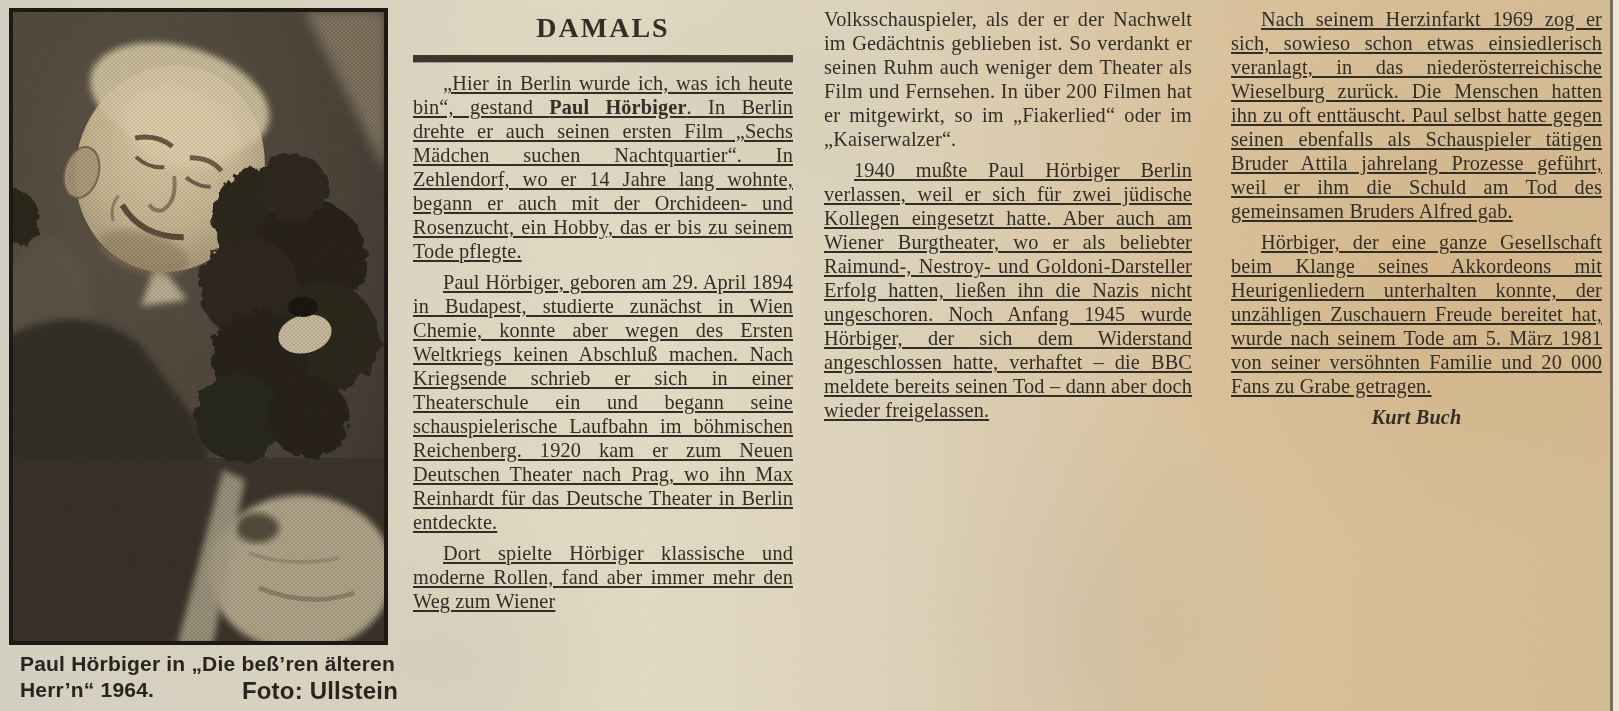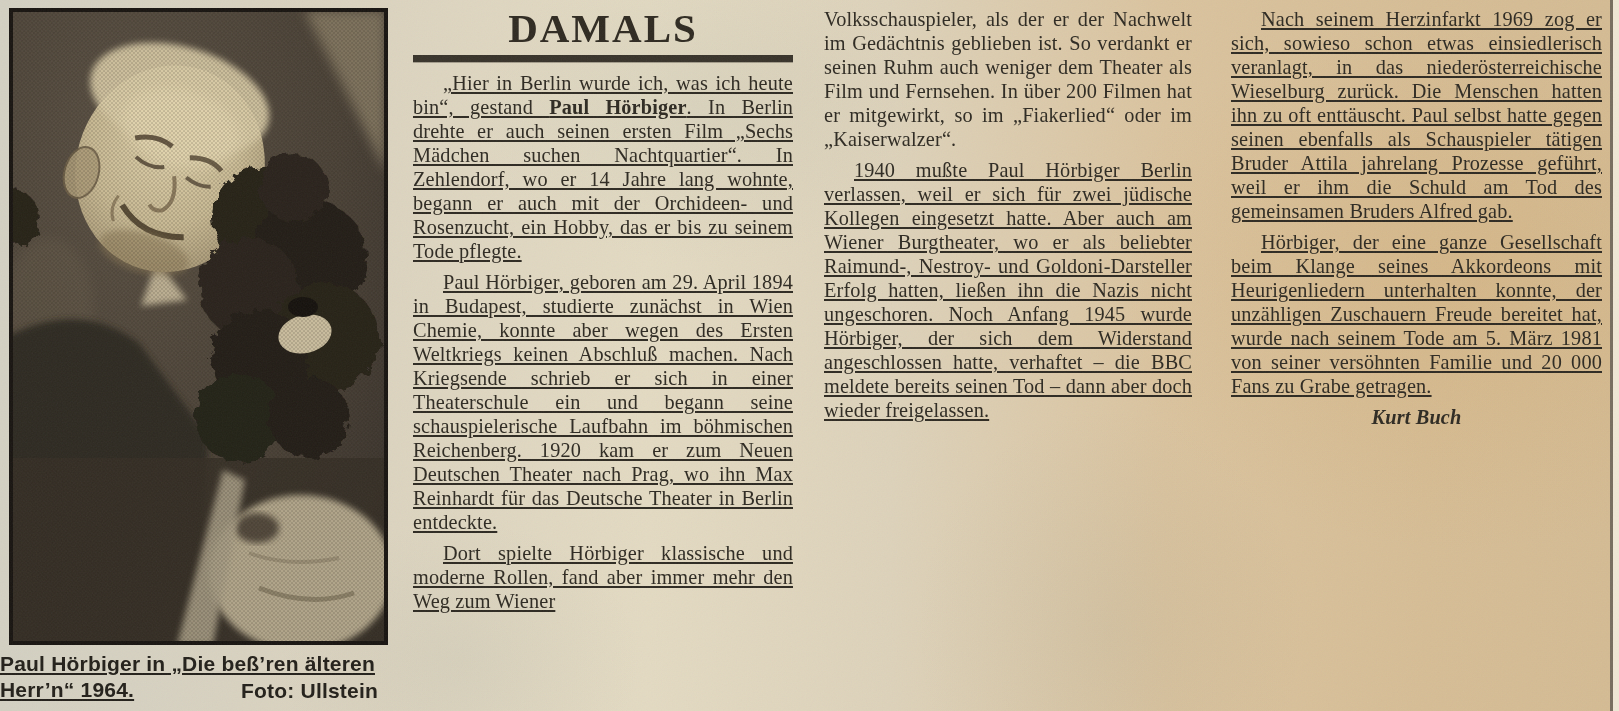--- a/index.html
+++ b/index.html
@@ -15,43 +15,42 @@
       linear-gradient(90deg,#d3d0c2 0%, #dbd3bf 22%, #e3dac2 40%, #ddd2ba 55%, #dac39e 72%, #d6bd95 88%, #d4bb93 100%);
     font-family:"Liberation Serif", serif;
     color:#2e2a22;
   }
   .photo{
     position:absolute;left:9px;top:8px;width:379px;height:637px;margin:0;
     background:#50463a;
   }
   .photo svg{display:block;width:100%;height:100%;}
   .caption{
-    position:absolute;left:0;top:651px;width:380px;
+    position:absolute;left:20px;top:651px;width:380px;
     font-family:"Liberation Sans", sans-serif;
     font-weight:700;font-size:21px;line-height:26px;color:#23201a;
     letter-spacing:.2px;
-    text-decoration:underline;
   }
   .credit{
     position:absolute;right:2px;top:27px;
-    font-size:21px;letter-spacing:.2px;
+    font-size:24px;letter-spacing:.2px;
   }
   .col{
     position:absolute;top:0;height:711px;overflow:hidden;
     font-size:20.3px;line-height:24px;text-align:justify;
     letter-spacing:.15px;
   }
   .col p{margin:0 0 7px 0;hyphens:auto;}
   .col p.indent{text-indent:30px;text-decoration:underline;}
   .col2{left:413px;width:380px;padding-top:4px;}
   .col3{left:824px;width:368px;padding-top:7px;}
   .col4{left:1231px;width:371px;padding-top:7px;}
   .title{
     margin:0;text-align:center;
-    font-size:41px;line-height:48px;font-weight:700;
+    font-size:28px;line-height:48px;font-weight:700;
     letter-spacing:2px;color:#2f2a21;
   }
   .rule{
     height:7px;background:#38332a;margin:3px 0 9px 0;
     box-shadow:0 1px 0 rgba(56,51,42,.35);
   }
   .byline{
     text-align:center;font-style:italic;font-weight:700;
     margin-top:1px !important;
   }

